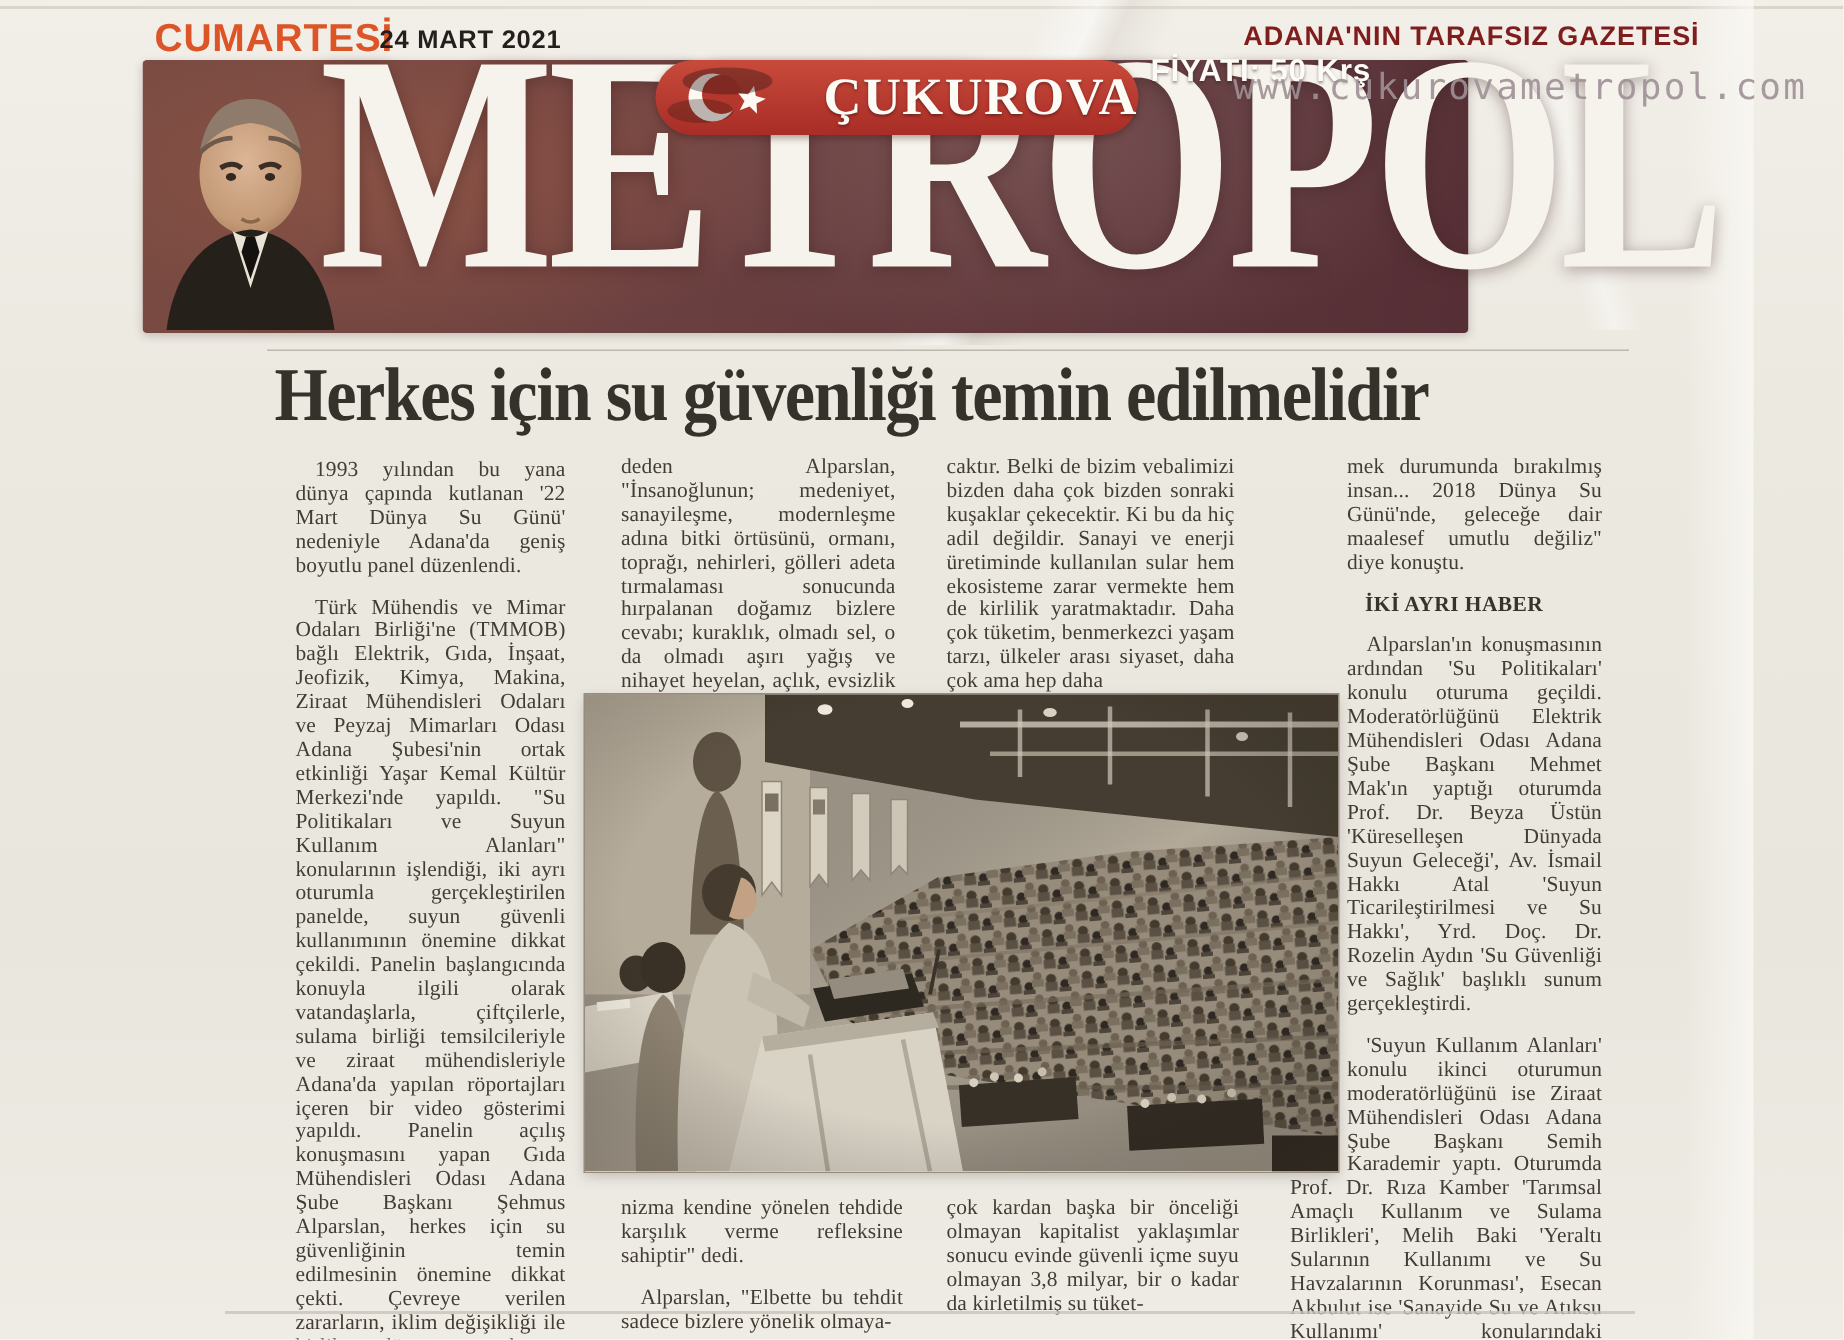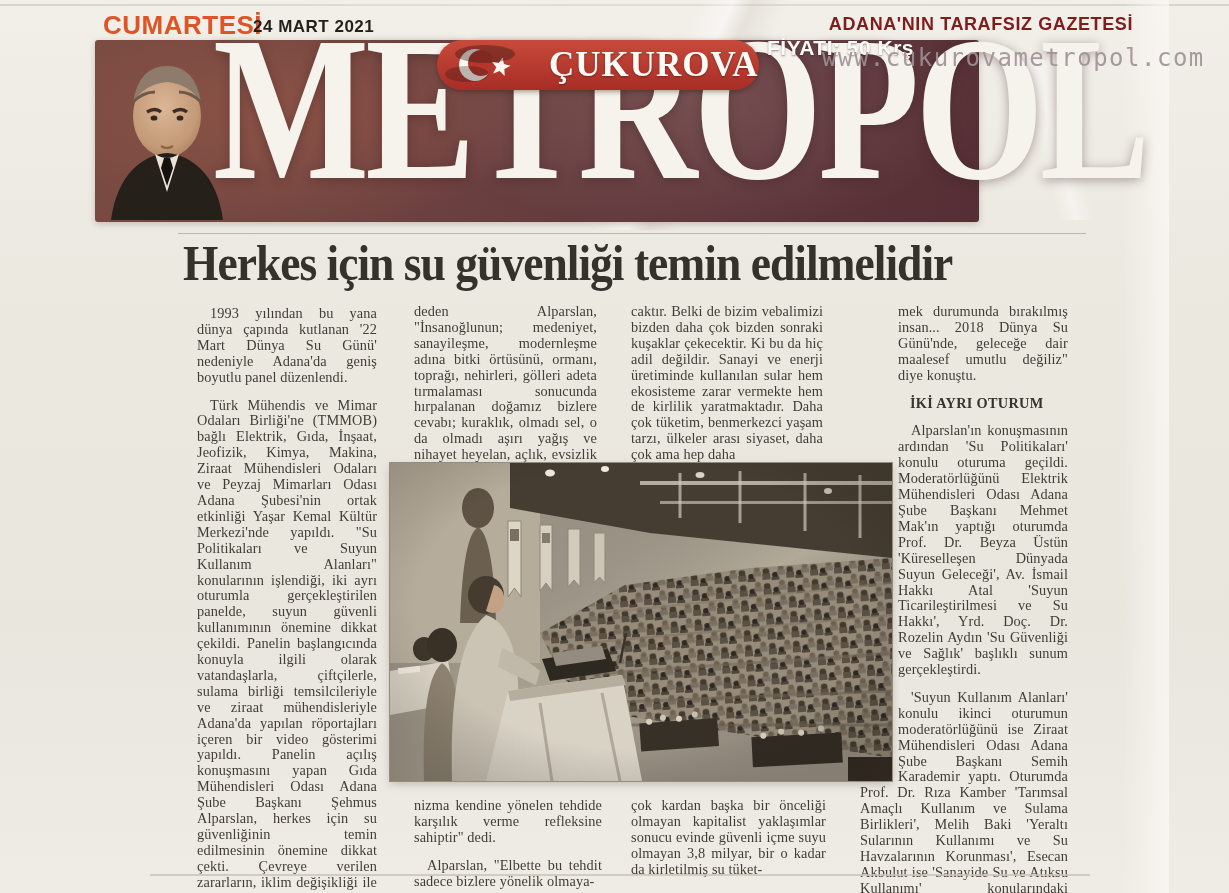--- a/index.html
+++ b/index.html
@@ -132,21 +132,21 @@
   <p>deden Alparslan, "İnsanoğlunun; medeniyet, sanayileşme, modernleşme adına bitki örtüsünü, ormanı, toprağı, nehirleri, gölleri adeta tırmalaması sonucunda hırpalanan doğamız bizlere cevabı; kuraklık, olmadı sel, o da olmadı aşırı yağış ve nihayet heyelan, açlık, evsizlik olarak vermektedir. Zira her orga-</p>
 </div>
 
 <div class="col col3-top">
   <p>caktır. Belki de bizim vebalimizi bizden daha çok bizden sonraki kuşaklar çekecektir. Ki bu da hiç adil değildir. Sanayi ve enerji üretiminde kullanılan sular hem ekosisteme zarar vermekte hem de kirlilik yaratmaktadır. Daha çok tüketim, benmerkezci yaşam tarzı, ülkeler arası siyaset, daha çok ama hep daha</p>
 </div>
 
 <div class="col col4">
   <span class="photo-gap"></span>
   <p>mek durumunda bırakılmış insan... 2018 Dünya Su Günü'nde, geleceğe dair maalesef umutlu değiliz" diye konuştu.</p>
-  <p class="subhead">İKİ AYRI OTURUM</p>
+  <p class="subhead">İKİ AYRI HABER</p>
   <p class="indent">Alparslan'ın konuşmasının ardından 'Su Politikaları' konulu oturuma geçildi. Moderatörlüğünü Elektrik Mühendisleri Odası Adana Şube Başkanı Mehmet Mak'ın yaptığı oturumda Prof. Dr. Beyza Üstün 'Küreselleşen Dünyada Suyun Geleceği', Av. İsmail Hakkı Atal 'Suyun Ticarileştirilmesi ve Su Hakkı', Yrd. Doç. Dr. Rozelin Aydın 'Su Güvenliği ve Sağlık' başlıklı sunum gerçekleştirdi.</p>
   <p class="indent">'Suyun Kullanım Alanları' konulu ikinci oturumun moderatörlüğünü ise Ziraat Mühendisleri Odası Adana Şube Başkanı Semih Karademir yaptı. Oturumda Prof. Dr. Rıza Kamber 'Tarımsal Amaçlı Kullanım ve Sulama Birlikleri', Melih Baki 'Yeraltı Sularının Kullanımı ve Su Havzalarının Korunması', Esecan Akbulut ise 'Sanayide Su ve Atıksu Kullanımı' konularındaki sunumlarını gerçekleştirdi. (HABER MERKEZİ)</p>
 </div>
 
 <div class="col col2-bottom">
   <p>nizma kendine yönelen tehdide karşılık verme refleksine sahiptir" dedi.</p>
   <p class="indent">Alparslan, "Elbette bu tehdit sadece bizlere yönelik olmaya-</p>
 </div>
 
 <div class="col col3-bottom">

